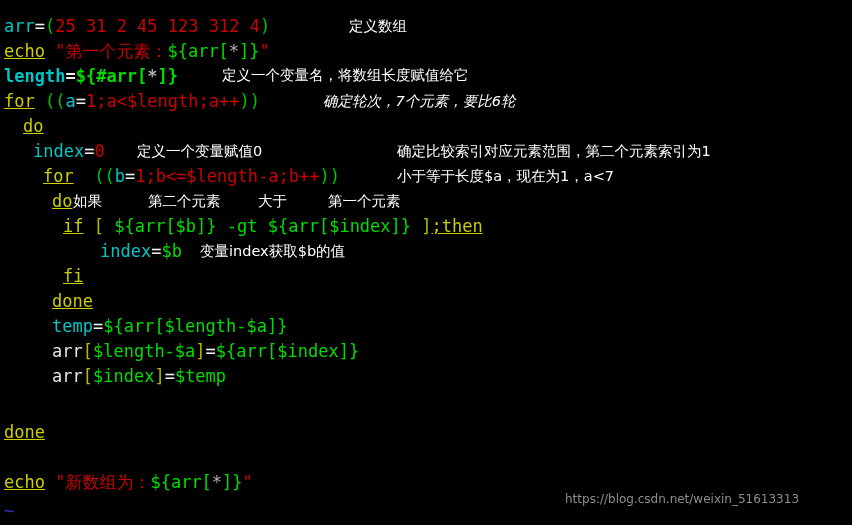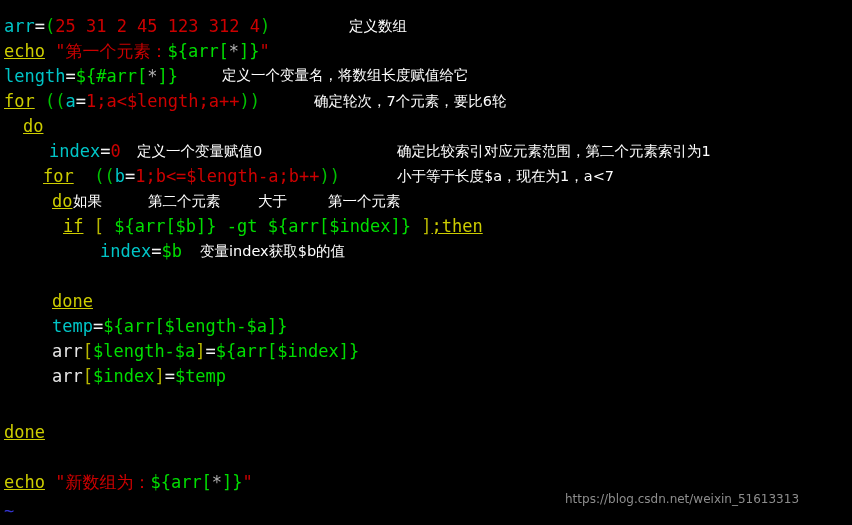--- a/index.html
+++ b/index.html
@@ -85,35 +85,35 @@
   <div class="line" style="top:14px;">
     <span class="code" style="left:4px;"><span class="c-var">arr</span><span class="c-eq">=</span><span class="c-paren">(</span><span class="c-num">25 31 2 45 123 312 4</span><span class="c-paren">)</span></span>
     <span class="comment" style="left:349px;">定义数组</span>
   </div>
 
   <div class="line" style="top:39px;">
     <span class="code" style="left:4px;"><span class="c-kw">echo</span><span class="c-str"> "</span><span class="c-str">第一个元素：</span><span class="c-subst">${arr[</span><span class="c-star">*</span><span class="c-subst">]}</span><span class="c-str">"</span></span>
   </div>
 
   <div class="line" style="top:64px;">
-    <span class="code" style="left:4px;"><span class="c-var">length</span><span class="c-eq">=</span><span class="c-subst">${#arr[</span><span class="c-star">*</span><span class="c-subst">]}</span></span>
+    <span class="code" style="left:4px;font-weight:bold;"><span class="c-var">length</span><span class="c-eq">=</span><span class="c-subst">${#arr[</span><span class="c-star">*</span><span class="c-subst">]}</span></span>
     <span class="comment" style="left:222px;font-family:Liberation Mono, monospace;">定义一个变量名，将数组长度赋值给它</span>
   </div>
 
   <div class="line" style="top:89px;">
     <span class="code" style="left:4px;"><span class="c-kw">for</span><span class="c-paren"> ((</span><span class="c-var">a</span><span class="c-eq">=</span><span class="c-num">1;a&lt;$length;a++</span><span class="c-paren">))</span></span>
-    <span class="comment" style="left:314px;">确定轮次，7个元素，要比6轮</span>
+    <span class="comment" style="left:323px;font-style:italic;">确定轮次，7个元素，要比6轮</span>
   </div>
 
   <div class="line" style="top:114px;">
     <span class="code" style="left:23px;"><span class="c-kw">do</span></span>
   </div>
 
   <div class="line" style="top:139px;">
-    <span class="code" style="left:49px;text-decoration:underline;"><span class="c-var">index</span><span class="c-eq">=</span><span class="c-num">0</span></span>
+    <span class="code" style="left:33px;text-decoration:underline;"><span class="c-var">index</span><span class="c-eq">=</span><span class="c-num">0</span></span>
     <span class="comment" style="left:137px;">定义一个变量赋值0</span>
     <span class="comment" style="left:397px;">确定比较索引对应元素范围，第二个元素索引为1</span>
   </div>
 
   <div class="line" style="top:164px;">
     <span class="code" style="left:43px;"><span class="c-kw">for</span><span class="c-paren">  ((</span><span class="c-var">b</span><span class="c-eq">=</span><span class="c-num">1;b&lt;=$length-a;b++</span><span class="c-paren">))</span></span>
     <span class="comment" style="left:397px;">小于等于长度$a，现在为1，a&lt;7</span>
   </div>
 
   <div class="line" style="top:189px;">
@@ -126,20 +126,23 @@
 
   <div class="line" style="top:214px;">
     <span class="code" style="left:63px;"><span class="c-kw">if</span><span class="c-brk"> [ </span><span class="c-subst">${arr[$b]}</span><span class="c-subst"> -gt </span><span class="c-subst">${arr[$index]}</span><span class="c-brk"> ]</span><span class="c-kw">;then</span></span>
   </div>
 
   <div class="line" style="top:239px;">
     <span class="code" style="left:100px;"><span class="c-var">index</span><span class="c-eq">=</span><span class="c-subst">$b</span></span>
     <span class="comment" style="left:200px;">变量index获取$b的值</span>
   </div>
 
+  <div class="line" style="top:264px;">
+    <span class="code" style="left:63px;"><span class="c-kw">fi</span></span>
+  </div>
 
   <div class="line" style="top:289px;">
     <span class="code" style="left:52px;"><span class="c-kw">done</span></span>
   </div>
 
   <div class="line" style="top:314px;">
     <span class="code" style="left:52px;"><span class="c-var">temp</span><span class="c-eq">=</span><span class="c-subst">${arr[$length-$a]}</span></span>
   </div>
 
   <div class="line" style="top:339px;">

